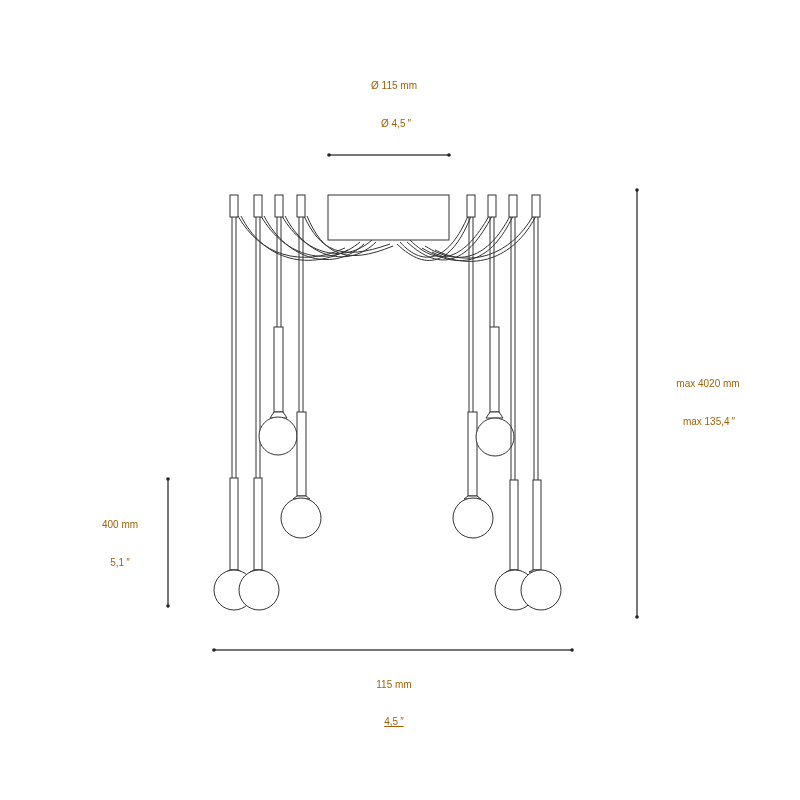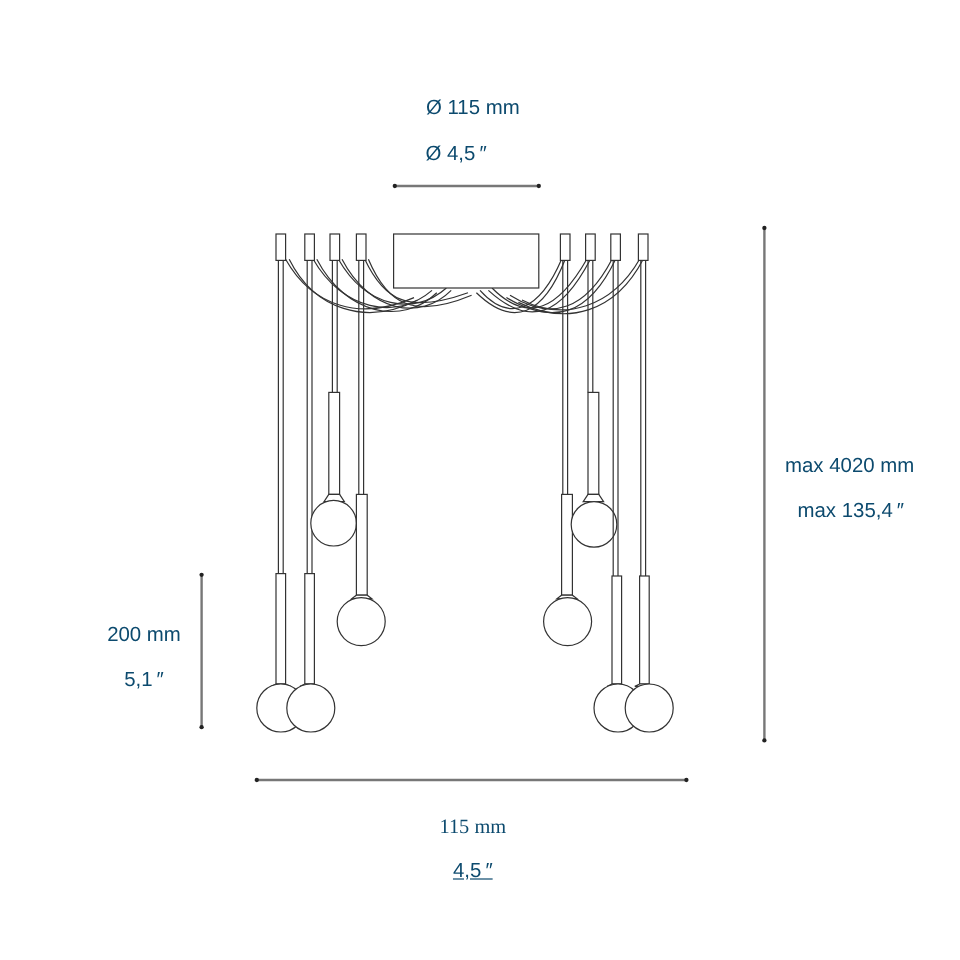--- a/index.html
+++ b/index.html
@@ -1,18 +1,18 @@
 <!DOCTYPE html>
 <html><head>
   <meta charset="utf-8">
   <style>
     html, body { margin:0; padding:0; background:#ffffff; }
     body { width:800px; height:800px; position:relative; overflow:hidden;
            font-family:"Liberation Sans", "DejaVu Sans", sans-serif; color:#222; }
-    .label { position:absolute; font-size:17px; color:#0c4a6e; white-space:nowrap; transform:translateX(-50%); }
+    .label { position:absolute; font-size:10px; color:#a16207; white-space:nowrap; transform:translateX(-50%); }
     svg.drawing { position:absolute; left:0; top:0; }
   </style>
 </head>
 <body>
 
 <svg class="drawing" width="800" height="800" viewBox="0 0 800 800" xmlns="http://www.w3.org/2000/svg">
   <defs>
     <style>
       .ln { fill:none; stroke:#333; stroke-width:1; }
       .fillw { fill:#fff; stroke:#333; stroke-width:1; }
@@ -129,22 +129,22 @@
   </g>
 
   <g>
     <line class="dim" x1="214" y1="650" x2="572" y2="650"></line>
     <circle class="dot" cx="214" cy="650" r="1.8"></circle>
     <circle class="dot" cx="572" cy="650" r="1.8"></circle>
   </g>
 </svg>
 
 <div class="label" style="left:394px; top:80px;">Ø 115 mm</div>
-<div class="label" style="left:380px; top:118px;">Ø 4,5 ″</div>
+<div class="label" style="left:396px; top:118px;">Ø 4,5 ″</div>
 
 <div class="label" style="left:708px; top:378px;">max 4020 mm</div>
 <div class="label" style="left:709px; top:416px;">max 135,4 ″</div>
 
-<div class="label" style="left:120px; top:519px;">200 mm</div>
+<div class="label" style="left:120px; top:519px;">400 mm</div>
 <div class="label" style="left:120px; top:557px;">5,1 ″</div>
 
-<div class="label" style="left:394px; top:679px;font-family:Liberation Serif, serif;">115 mm</div>
+<div class="label" style="left:394px; top:679px;">115 mm</div>
 <div class="label" style="left:394px; top:716px;text-decoration:underline;">4,5 ″</div>
 
 </body></html>

